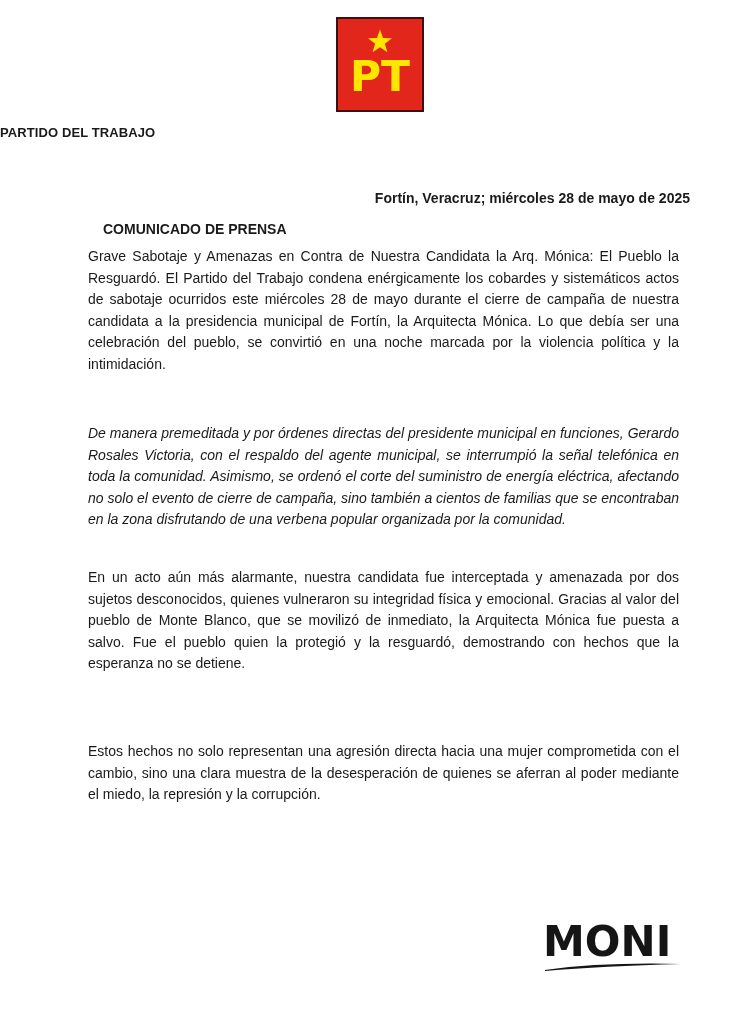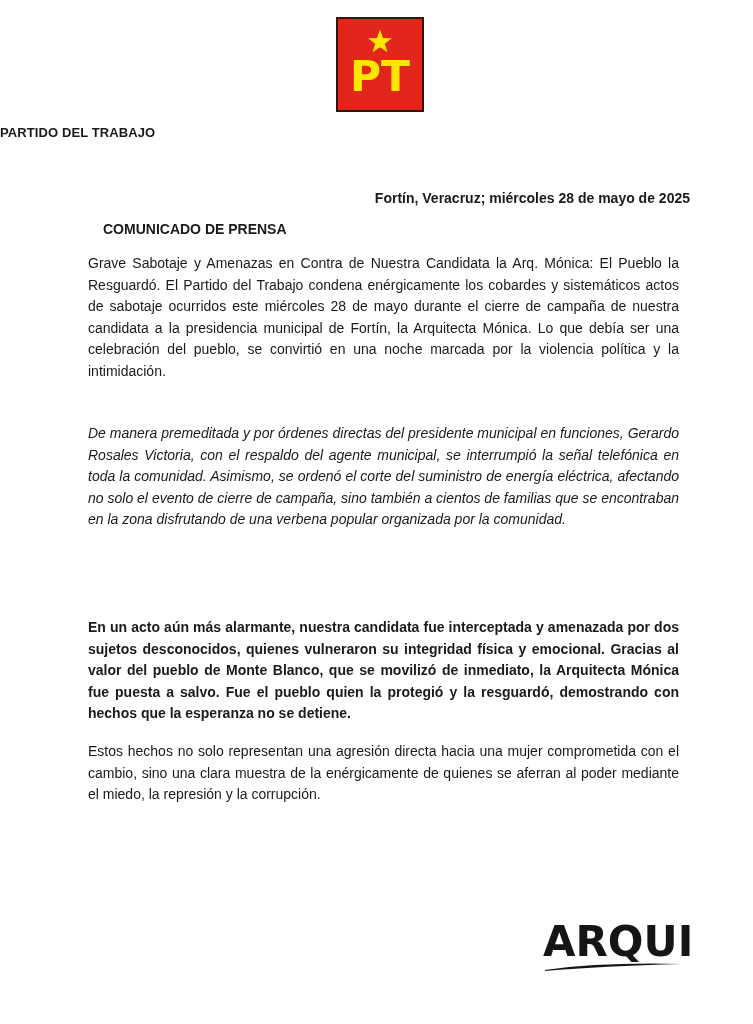--- a/index.html
+++ b/index.html
@@ -7,23 +7,23 @@
          font-family: "Liberation Sans", "DejaVu Sans", sans-serif; color: #1a1a1a; }
   .logo { position: absolute; left: 336px; top: 17px; width: 88px; height: 95px;
           background: #e3261b; border: 2px solid #3a1010; box-sizing: border-box; }
   .logo svg { width: 100%; height: 100%; display: block; }
   .party { position: absolute; left: 0; width: 753px; top: 125px; 
            font-weight: bold; font-size: 13px; letter-spacing: 0.1px; }
   .dateline { position: absolute; right: 63px; top: 190px; font-weight: bold; font-size: 14px; }
   .heading { position: absolute; left: 103px; top: 221px; font-weight: bold; font-size: 14px; }
   .para { position: absolute; left: 88px; width: 591px; font-size: 14px; line-height: 21.5px;
           text-align: justify; margin: 0; }
-  .p1 { top: 253px; }
+  .p1 { top: 246px; }
   .p2 { top: 423px; font-style: italic; }
-  .p3 { top: 617px; font-weight: bold; }
+  .p3 { top: 567px; }
   .p4 { top: 741px; }
   .brand { position: absolute; left: 543px; top: 922px; width: 140px; }
   .brand-line1 { font-size: 30px; font-weight: normal; letter-spacing: 1px; line-height: 30px; color: #151515; }
   .brand-line2 { font-size: 42px; font-weight: 900; line-height: 40px; letter-spacing: 0px; color: #151515;
                  font-family: "DejaVu Sans", sans-serif; }
   .brand-swoosh { display: block; margin-top: -2px; }
 </style>
 </head>
 <body>
 
@@ -36,20 +36,20 @@
 
 <div class="party">PARTIDO DEL TRABAJO</div>
 
 <div class="dateline">Fortín, Veracruz; miércoles 28 de mayo de 2025</div>
 
 <div class="heading">COMUNICADO DE PRENSA</div>
 
 <p class="para p1">Grave Sabotaje y Amenazas en Contra de Nuestra Candidata la Arq. Mónica: El Pueblo la Resguardó. El Partido del Trabajo condena enérgicamente los cobardes y sistemáticos actos de sabotaje ocurridos este miércoles 28 de mayo durante el cierre de campaña de nuestra candidata a la presidencia municipal de Fortín, la Arquitecta Mónica. Lo que debía ser una celebración del pueblo, se convirtió en una noche marcada por la violencia política y la intimidación.</p>
 <p class="para p2">De manera premeditada y por órdenes directas del presidente municipal en funciones, Gerardo Rosales Victoria, con el respaldo del agente municipal, se interrumpió la señal telefónica en toda la comunidad. Asimismo, se ordenó el corte del suministro de energía eléctrica, afectando no solo el evento de cierre de campaña, sino también a cientos de familias que se encontraban en la zona disfrutando de una verbena popular organizada por la comunidad.</p>
 <p class="para p3">En un acto aún más alarmante, nuestra candidata fue interceptada y amenazada por dos sujetos desconocidos, quienes vulneraron su integridad física y emocional. Gracias al valor del pueblo de Monte Blanco, que se movilizó de inmediato, la Arquitecta Mónica fue puesta a salvo. Fue el pueblo quien la protegió y la resguardó, demostrando con hechos que la esperanza no se detiene.</p>
-<p class="para p4">Estos hechos no solo representan una agresión directa hacia una mujer comprometida con el cambio, sino una clara muestra de la enérgicamente de quienes se aferran al poder mediante el miedo, la represión y la corrupción.</p>
+<p class="para p4">Estos hechos no solo representan una agresión directa hacia una mujer comprometida con el cambio, sino una clara muestra de la desesperación de quienes se aferran al poder mediante el miedo, la represión y la corrupción.</p>
 
 <div class="brand">
-  <div class="brand-line2">ARQUI</div>
+  <div class="brand-line2">MONI</div>
   <svg class="brand-swoosh" width="140" height="12" viewBox="0 0 140 12">
     <path d="M2 10 Q60 2 138 4 Q60 6 2 11 Z" fill="#151515"></path>
   </svg>
 </div>
 
 </body></html>

